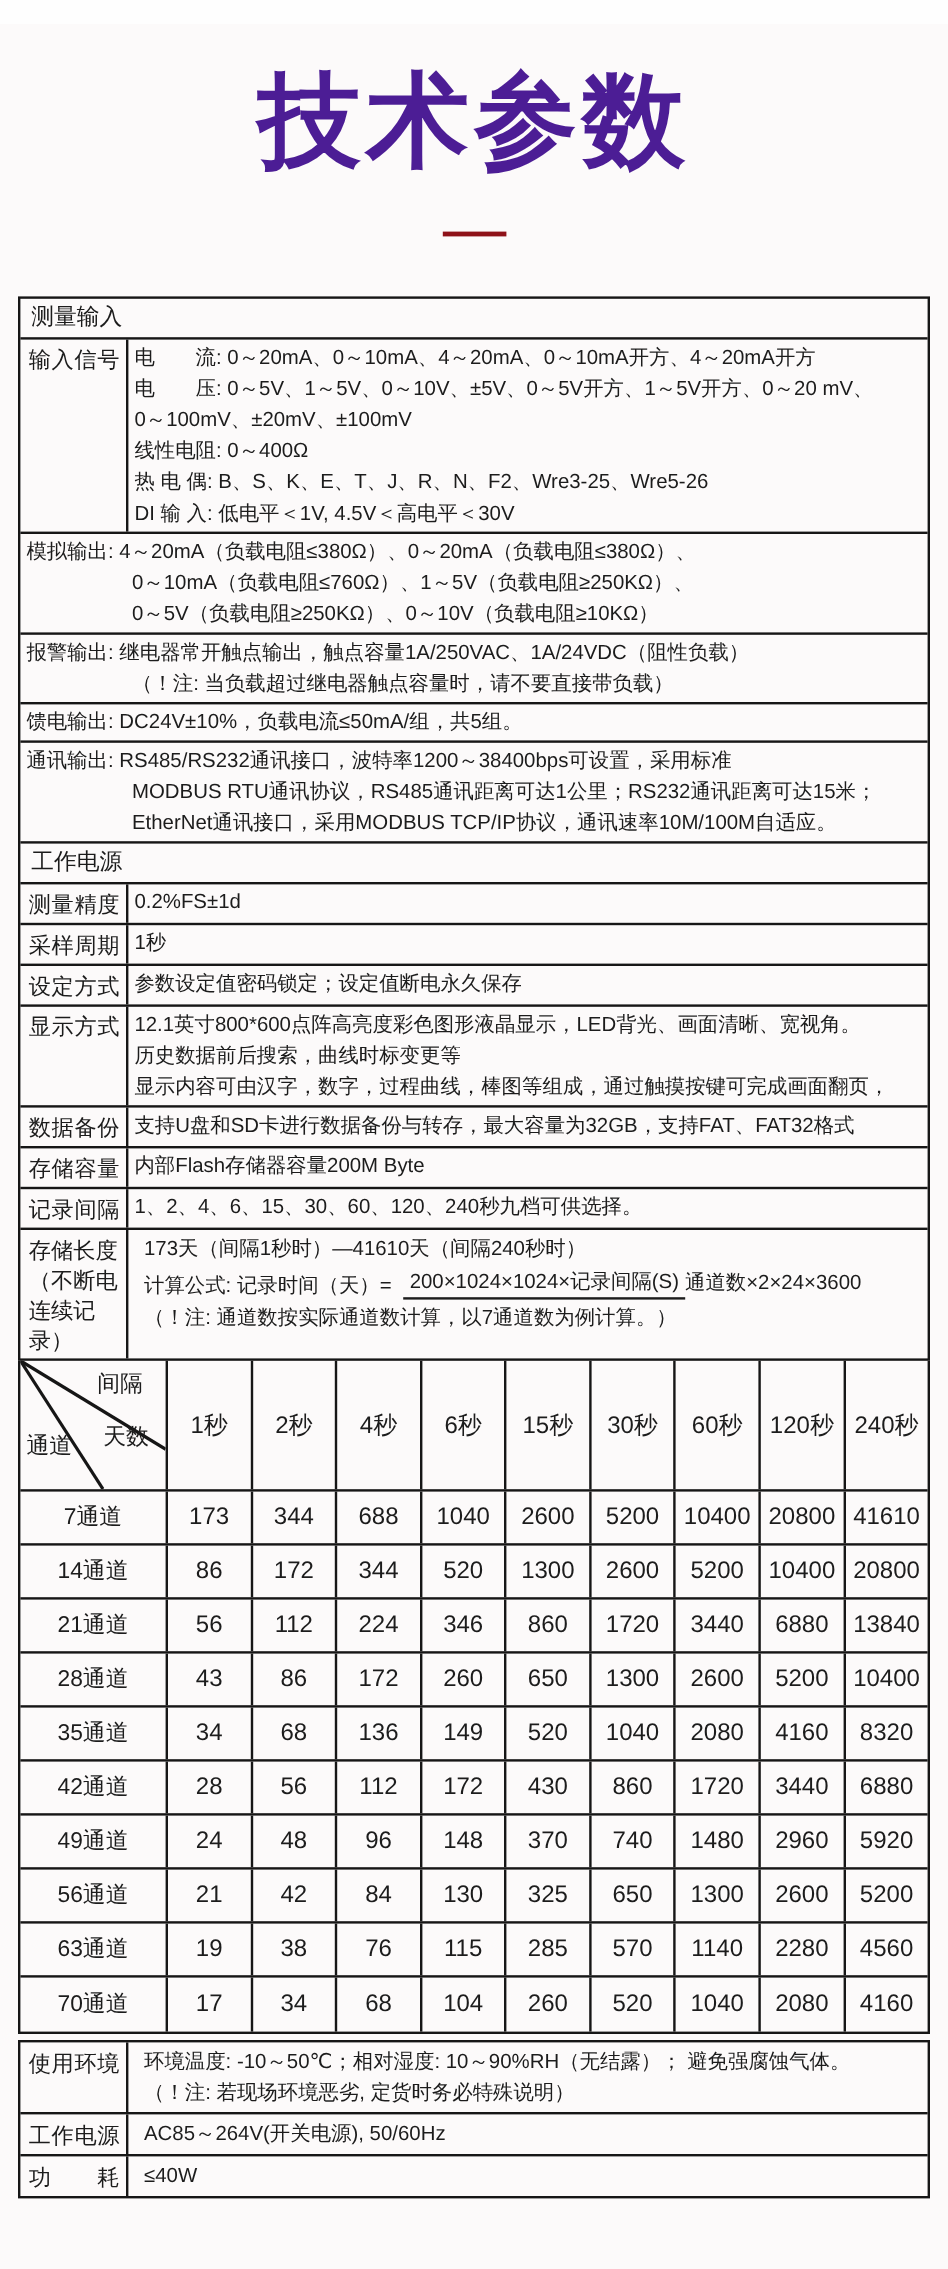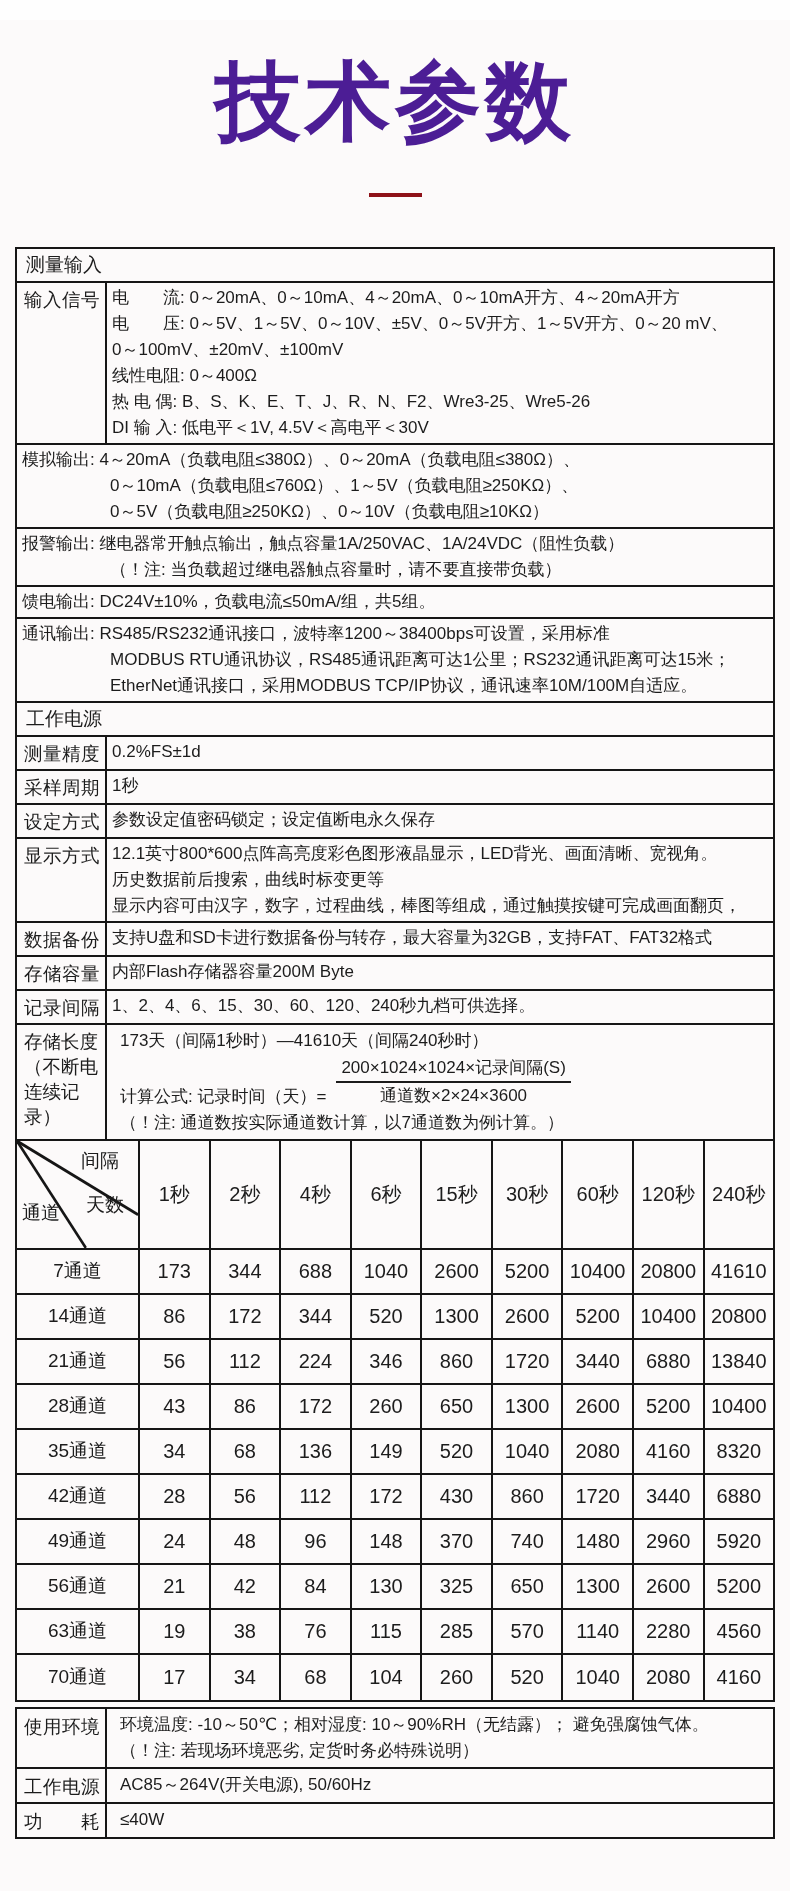--- a/index.html
+++ b/index.html
@@ -31,21 +31,21 @@
   .content-cell { flex:1; min-width:0; }
   .block { padding:2px 4px 2px 5px; }
   .block + .block { border-top:2px solid #161616; }
   .line { line-height:26px; white-space:nowrap; overflow:hidden; }
   .line.indent { padding-left:88px; }
 
   
   .storage-label div { line-height:25px; letter-spacing:0; }
   .storage-content { padding:3px 4px 3px 13px; }
   .formula-row { display:flex; align-items:flex-end; margin:2px 0; white-space:nowrap; }
-  .fraction { display:inline-flex; flex-direction:column; text-align:center; margin-left:10px; line-height:24px; }
+  .fraction { display:inline-flex; flex-direction:row; text-align:center; margin-left:10px; line-height:24px; }
   .fraction .numerator { border-bottom:2px solid #1c1c1c; padding:0 5px 1px; }
   .fraction .denominator { padding-top:1px; }
 
   
   .channel-table { margin:0 15px; border:2px solid #161616; border-top:none; }
   .ct-header { display:flex; height:109px; border-bottom:2px solid #161616; }
   .ct-corner { flex:0 0 123px; position:relative; border-right:2px solid #161616; }
   .corner-svg { position:absolute; inset:0; width:100%; height:100%; }
   .corner-label { position:absolute; font-size:19px; line-height:20px; }
   .corner-interval { left:64px; top:10px; }

